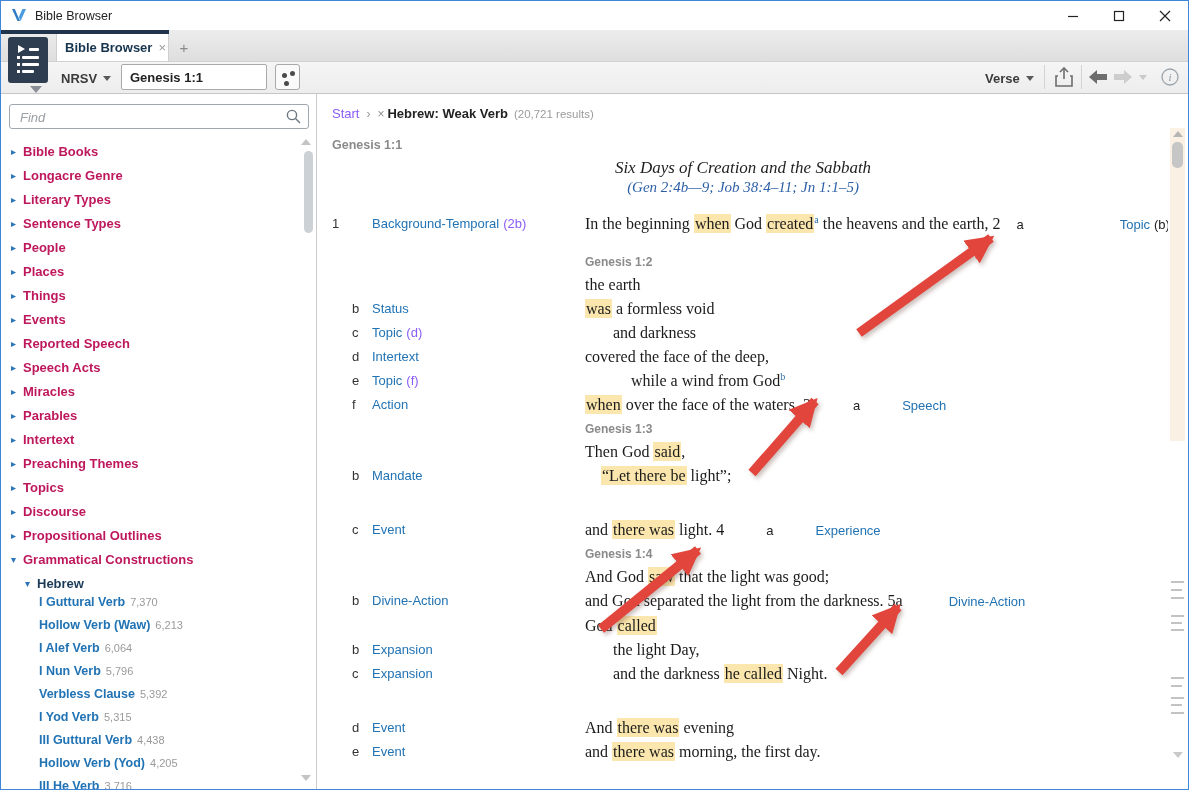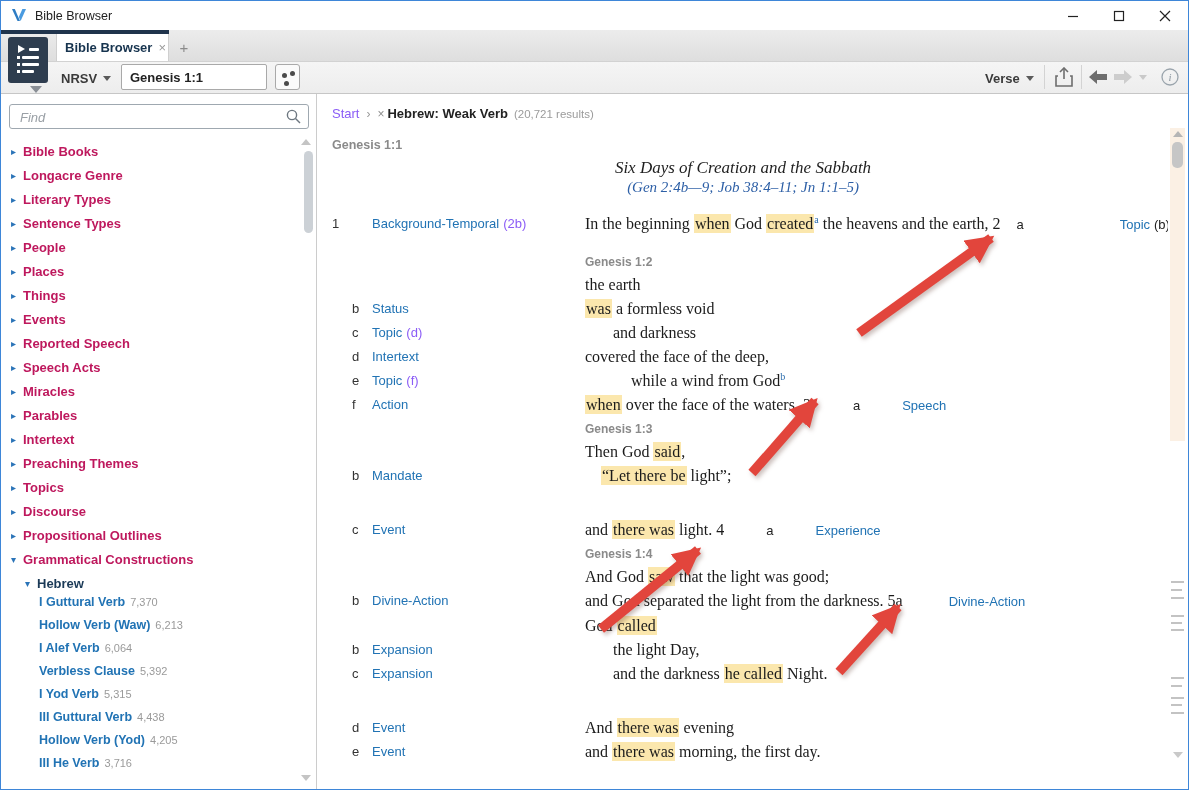--- a/index.html
+++ b/index.html
@@ -285,20 +285,24 @@
         </div>
         <div class="side-child">
           <span class="vc-label">Hollow Verb (Waw)</span>
           <span class="vc-count">6,213</span>
         </div>
         <div class="side-child">
           <span class="vc-label">I Alef Verb</span>
           <span class="vc-count">6,064</span>
         </div>
         <div class="side-child">
+          <span class="vc-label">I Nun Verb</span>
+          <span class="vc-count">5,796</span>
+        </div>
+        <div class="side-child">
           <span class="vc-label">Verbless Clause</span>
           <span class="vc-count">5,392</span>
         </div>
         <div class="side-child">
           <span class="vc-label">I Yod Verb</span>
           <span class="vc-count">5,315</span>
         </div>
         <div class="side-child">
           <span class="vc-label">III Guttural Verb</span>
           <span class="vc-count">4,438</span>

